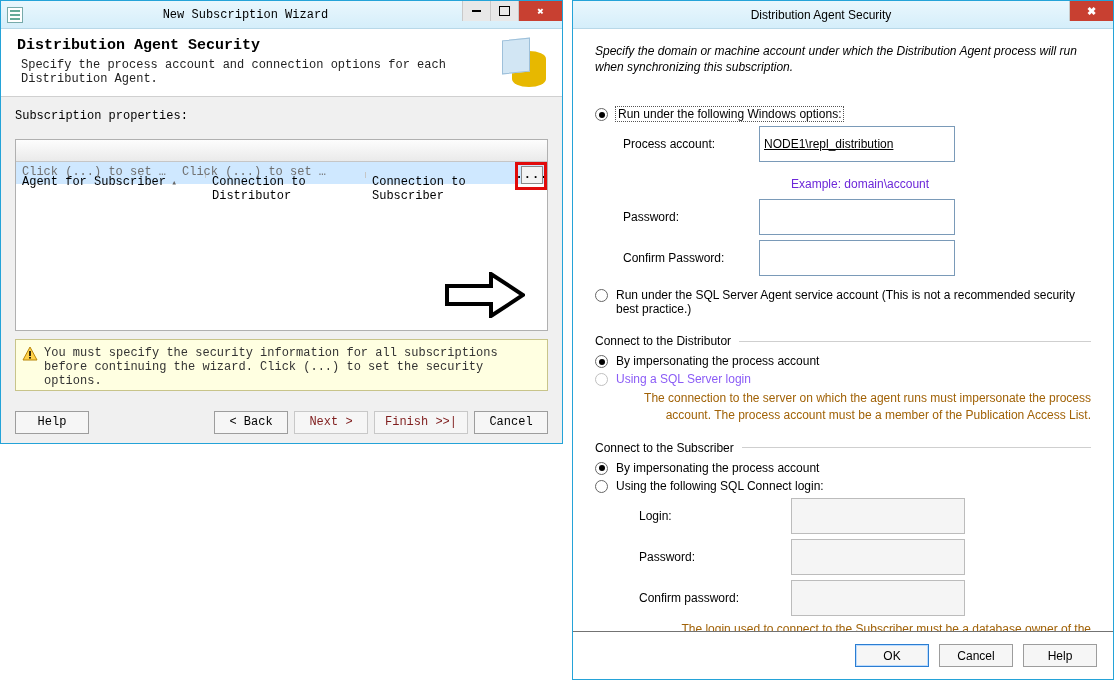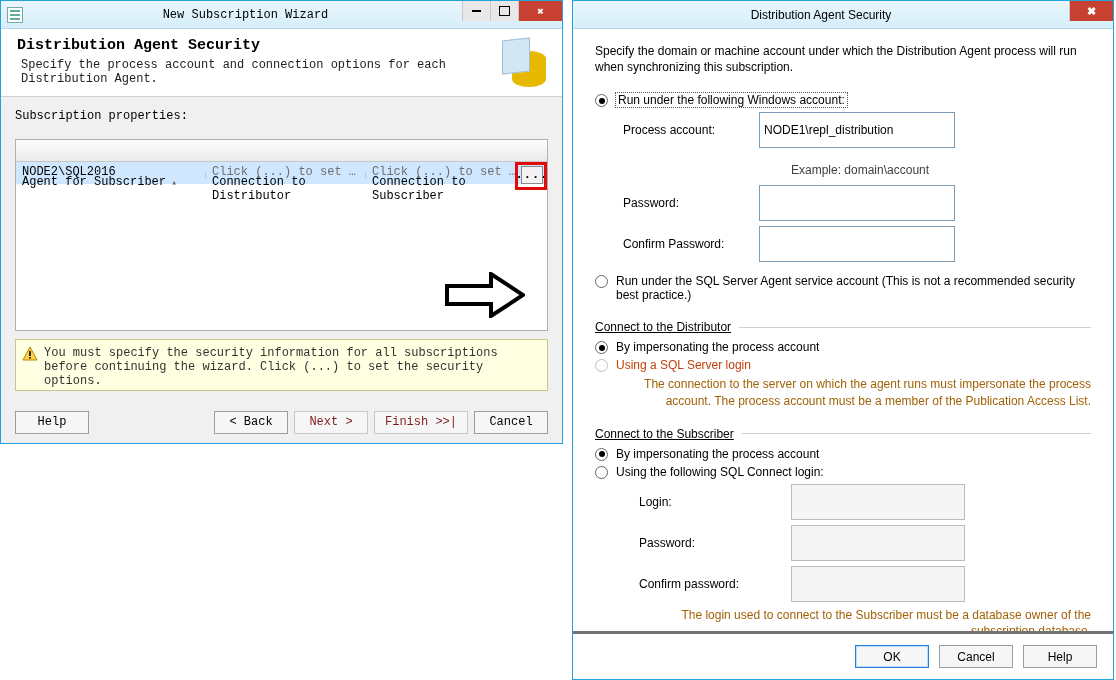--- a/index.html
+++ b/index.html
@@ -197,21 +197,21 @@
   .dialog-title-text{
     flex:1; text-align:center;
   }
 
   .dialog-body{
     padding:14px 22px 8px;
     font-size:12px; color:#000;
     height: calc(100% - 28px - 48px);
     overflow:hidden;
   }
-  .intro{ margin-bottom:18px; line-height:1.35;}
+  .intro{ margin-bottom:32px; line-height:1.35;font-style:italic;}
   .radio-row{
     display:flex; align-items:flex-start; gap:8px;
     margin:4px 0;
   }
   .radio{
     width:13px; height:13px; border:1px solid #666; border-radius:50%;
     margin-top:1px; flex:none;
     display:flex; align-items:center; justify-content:center;
     background:#fff;
   }
@@ -221,48 +221,48 @@
   .radio.disabled{ border-color:#c0c0c0; }
   .dashed-focus{ outline:1px dotted #555; padding:0 2px;}
   .field-row{
     display:flex; align-items:center;
     margin:5px 0;
   }
   .field-label{ width:164px; padding-left:28px;}
   .text-input{
     width:196px; height:36px;
     border:1px solid #7a9ab8; background:#fff;
-    padding:12px 4px; font-size:12px;
-  }
-  .example{ color:#404040; padding-left:196px; margin-top:15px; margin-bottom:8px;}
+    padding:12px 4px; font-size:12px;text-decoration:underline;
+  }
+  .example{ color:#6d28d9; padding-left:196px; margin-top:15px; margin-bottom:8px;}
   .groupline{
     display:flex; align-items:center;
     margin:18px 0 6px;
     color:#000;
   }
-  .groupline .lbl{ white-space:nowrap; margin-right:8px;text-decoration:underline;}
+  .groupline .lbl{ white-space:nowrap; margin-right:8px;}
   .groupline .line{ flex:1; border-top:1px solid #cfcfcf;}
   .subnote{
     padding-left:28px; color:#a16207; line-height:1.35;
     margin:4px 0 2px;
     text-align:right;
   }
-  .disabled-text{ color:#c2410c; }
+  .disabled-text{ color:#8b5cf6; }
   .sub-field-row{
     display:flex; align-items:center;
     margin:5px 0;
   }
   .sub-field-row .field-label{ width:196px; padding-left:44px;}
   .sub-field-row .text-input{
     width:174px; background:#f5f5f5; border-color:#bcbcbc;
   }
 
   .dialog-foot{
     height:48px;
-    border-top:3px solid #737373;
+    border-top:1px solid #737373;
     display:flex; align-items:center; justify-content:flex-end;
     gap:10px; padding:0 16px;
   }
 
 </style>
 </head>
 <body>
 
 <div class="wizard">
   <div class="titlebar">
@@ -289,21 +289,20 @@
   <div class="wizard-body">
     <div class="props-label">Subscription properties:</div>
 
     <div class="grid">
       <div class="grid-header">
         <div class="gh w1 sort">Agent for Subscriber</div>
         <div class="gh w2">Connection to Distributor</div>
         <div class="gh w3">Connection to Subscriber</div>
       </div>
       <div class="grid-row">
-        <div class="gc w1">NODE2\SQL2016</div>
         <div class="gc w2 dim">Click (...) to set security opti...</div>
         <div class="gc w3 dim">Click (...) to set security opti...</div>
       </div>
       <div class="ellipsis-btn">....</div>
       <div class="ellipsis-highlight"></div>
     </div>
 
     <div class="warn">
       <span class="warn-ico">
         <svg viewBox="0 0 16 16">
@@ -338,21 +337,21 @@
     <div class="winbtns">
       <span class="winbtn close"></span>
     </div>
   </div>
 
   <div class="dialog-body">
     <div class="intro">Specify the domain or machine account under which the Distribution Agent process will run when synchronizing this subscription.</div>
 
     <div class="radio-row">
       <span class="radio checked"></span>
-      <span class="dashed-focus">Run under the following Windows account:</span>
+      <span class="dashed-focus">Run under the following Windows options:</span>
     </div>
 
     <div class="field-row">
       <span class="field-label">Process account:</span>
       <input class="text-input" value="NODE1\repl_distribution" style="">
     </div>
     <div class="example">Example: domain\account</div>
     <div class="field-row">
       <span class="field-label">Password:</span>
       <input type="password" class="text-input" style="">

